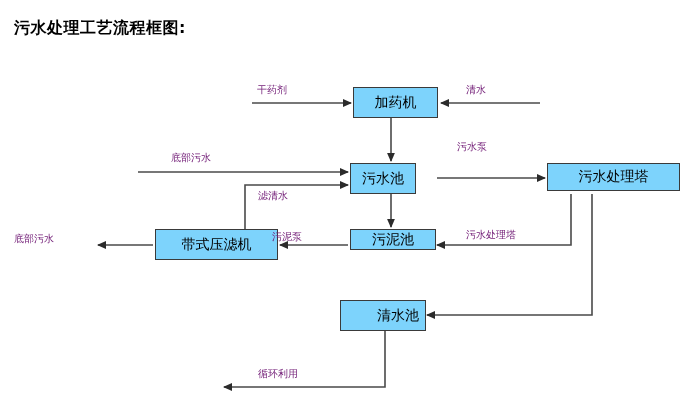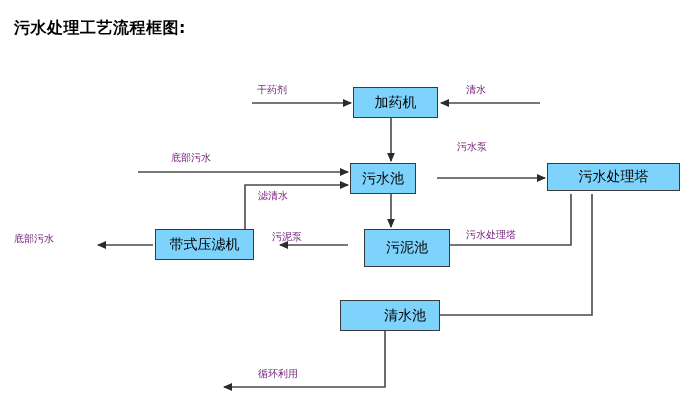--- a/index.html
+++ b/index.html
@@ -115,25 +115,25 @@
 
     <polyline points="385,331 385,387 224,387" marker-end="url(#ah-left)"></polyline>
   </svg>
 
   <div class="node" style="left:353px; top:87px; width:85px; height:31px;">加药机</div>
 
   <div class="node" style="left:350px; top:163px; width:66px; height:31px;">污水池</div>
 
   <div class="node" style="left:547px; top:163px; width:133px; height:28px;">污水处理塔</div>
 
-  <div class="node" style="left:155px; top:229px; width:99px; height:31px;">带式压滤机</div>
+  <div class="node" style="left:155px; top:229px; width:123px; height:31px;">带式压滤机</div>
 
-  <div class="node" style="left:364px; top:229px; width:86px; height:38px;">污泥池</div>
+  <div class="node" style="left:350px; top:229px; width:86px; height:21px;">污泥池</div>
 
-  <div class="node" style="left:340px; top:300px; width:100px; height:31px;padding-left:30px;">清水池</div>
+  <div class="node" style="left:340px; top:300px; width:86px; height:31px;padding-left:30px;">清水池</div>
 
   <div class="edge-label" style="left:257px; top:83px;">干药剂</div>
 
   <div class="edge-label" style="left:466px; top:83px;">清水</div>
 
   <div class="edge-label" style="left:171px; top:151px;">底部污水</div>
 
   <div class="edge-label" style="left:258px; top:189px;">滤清水</div>
 
   <div class="edge-label" style="left:457px; top:140px;">污水泵</div>

